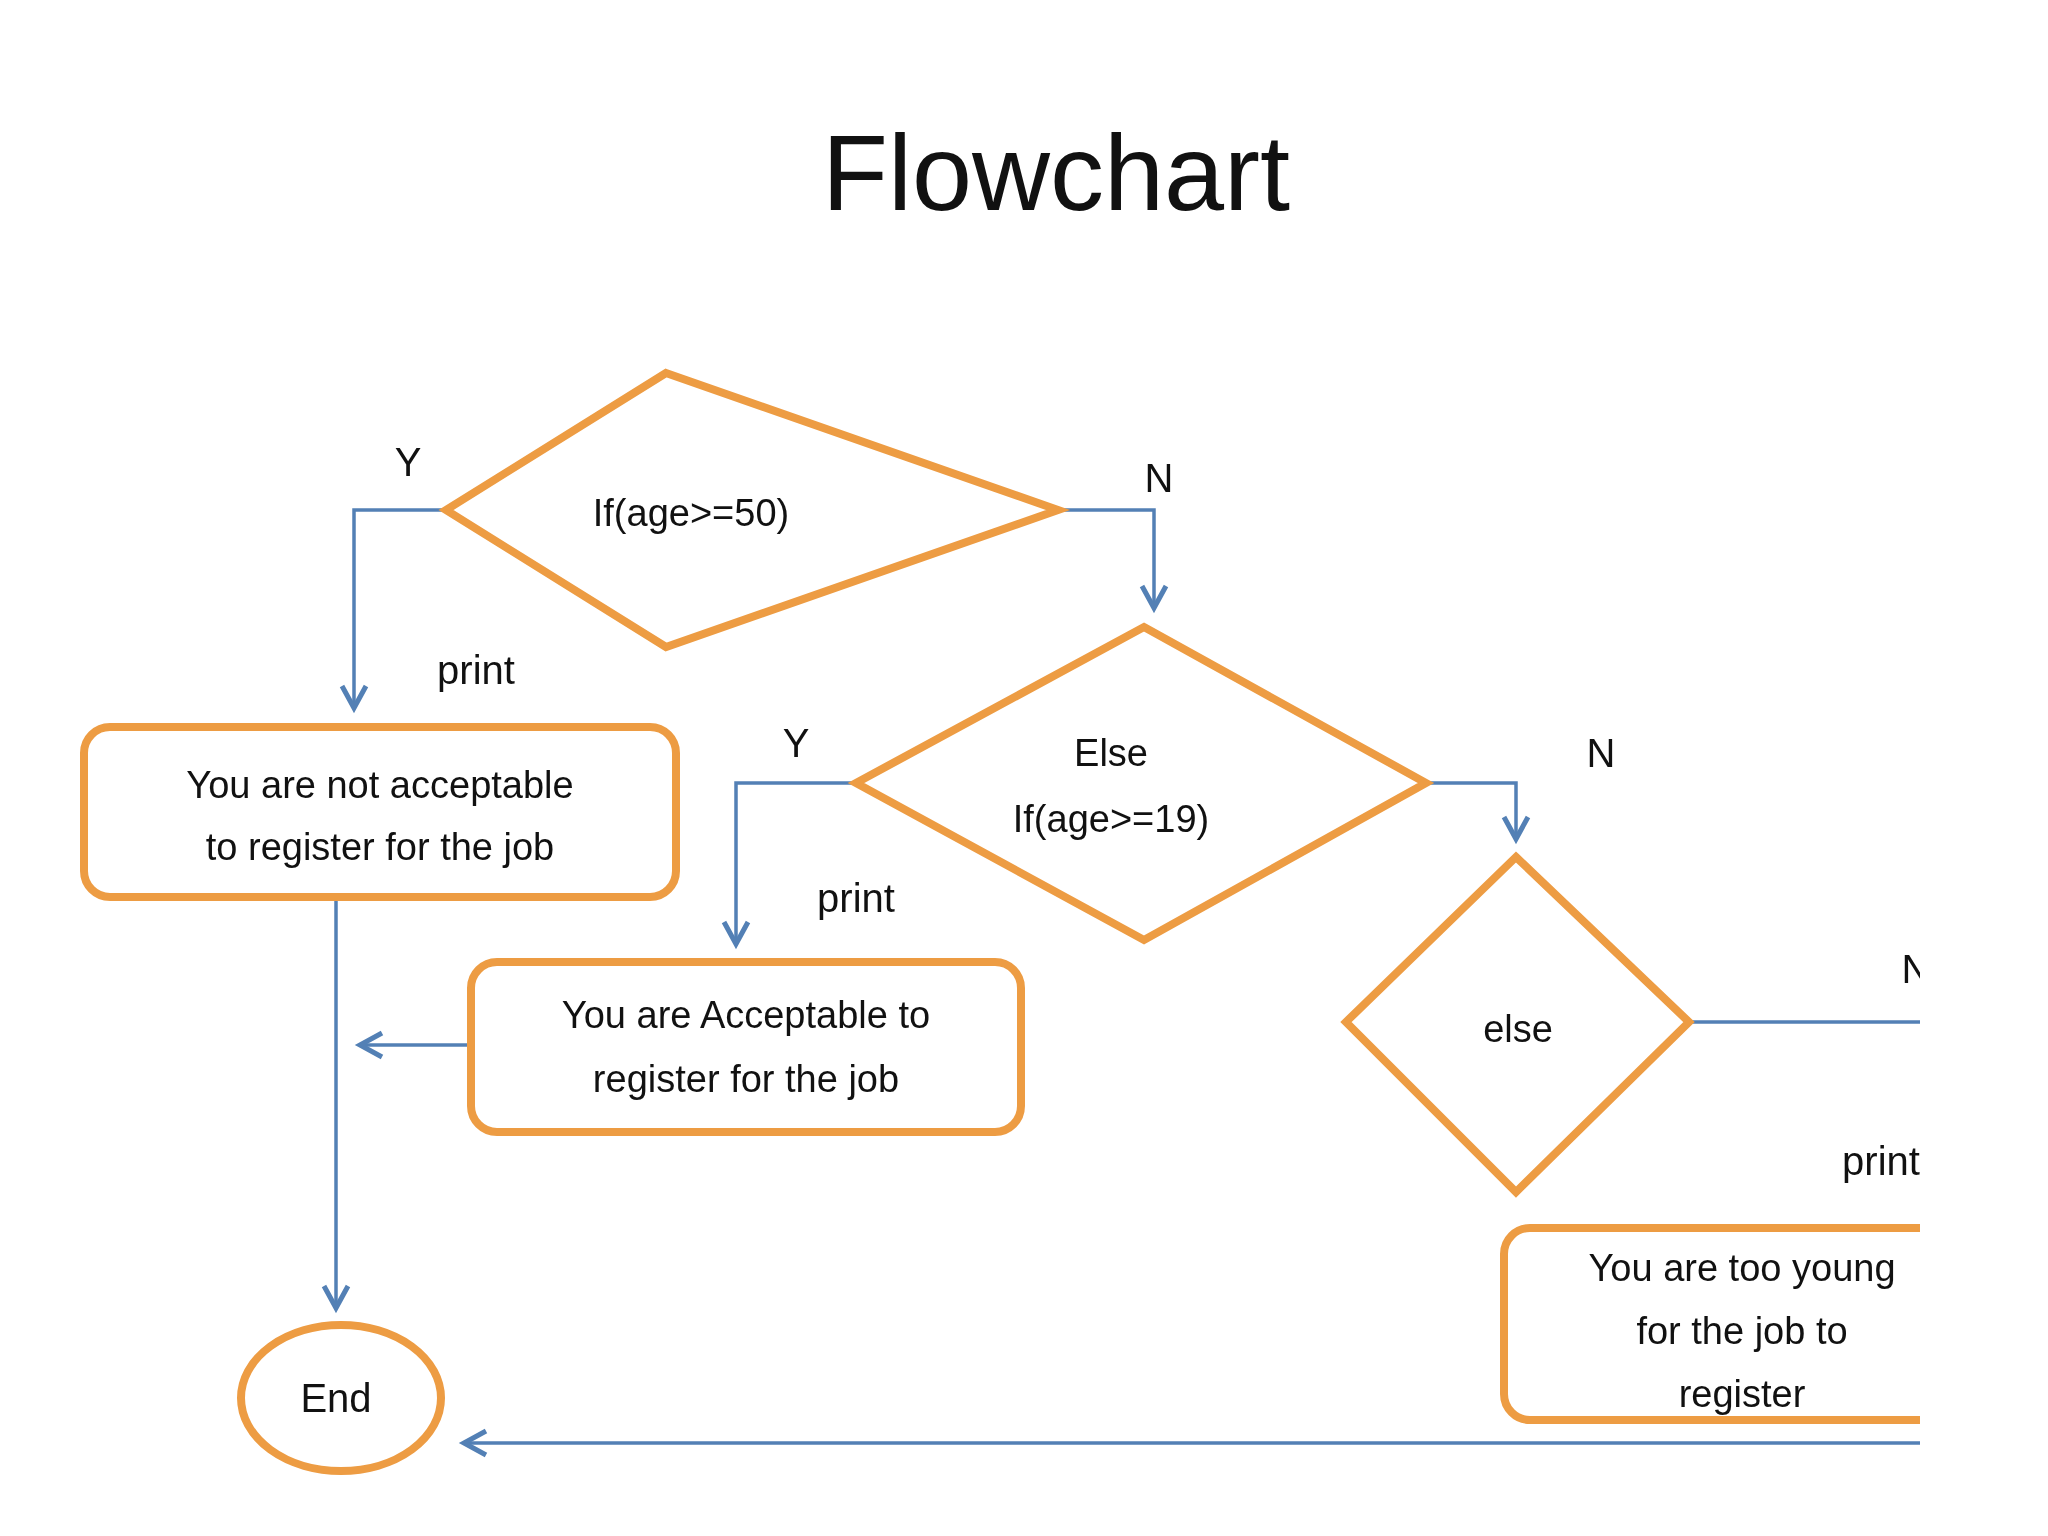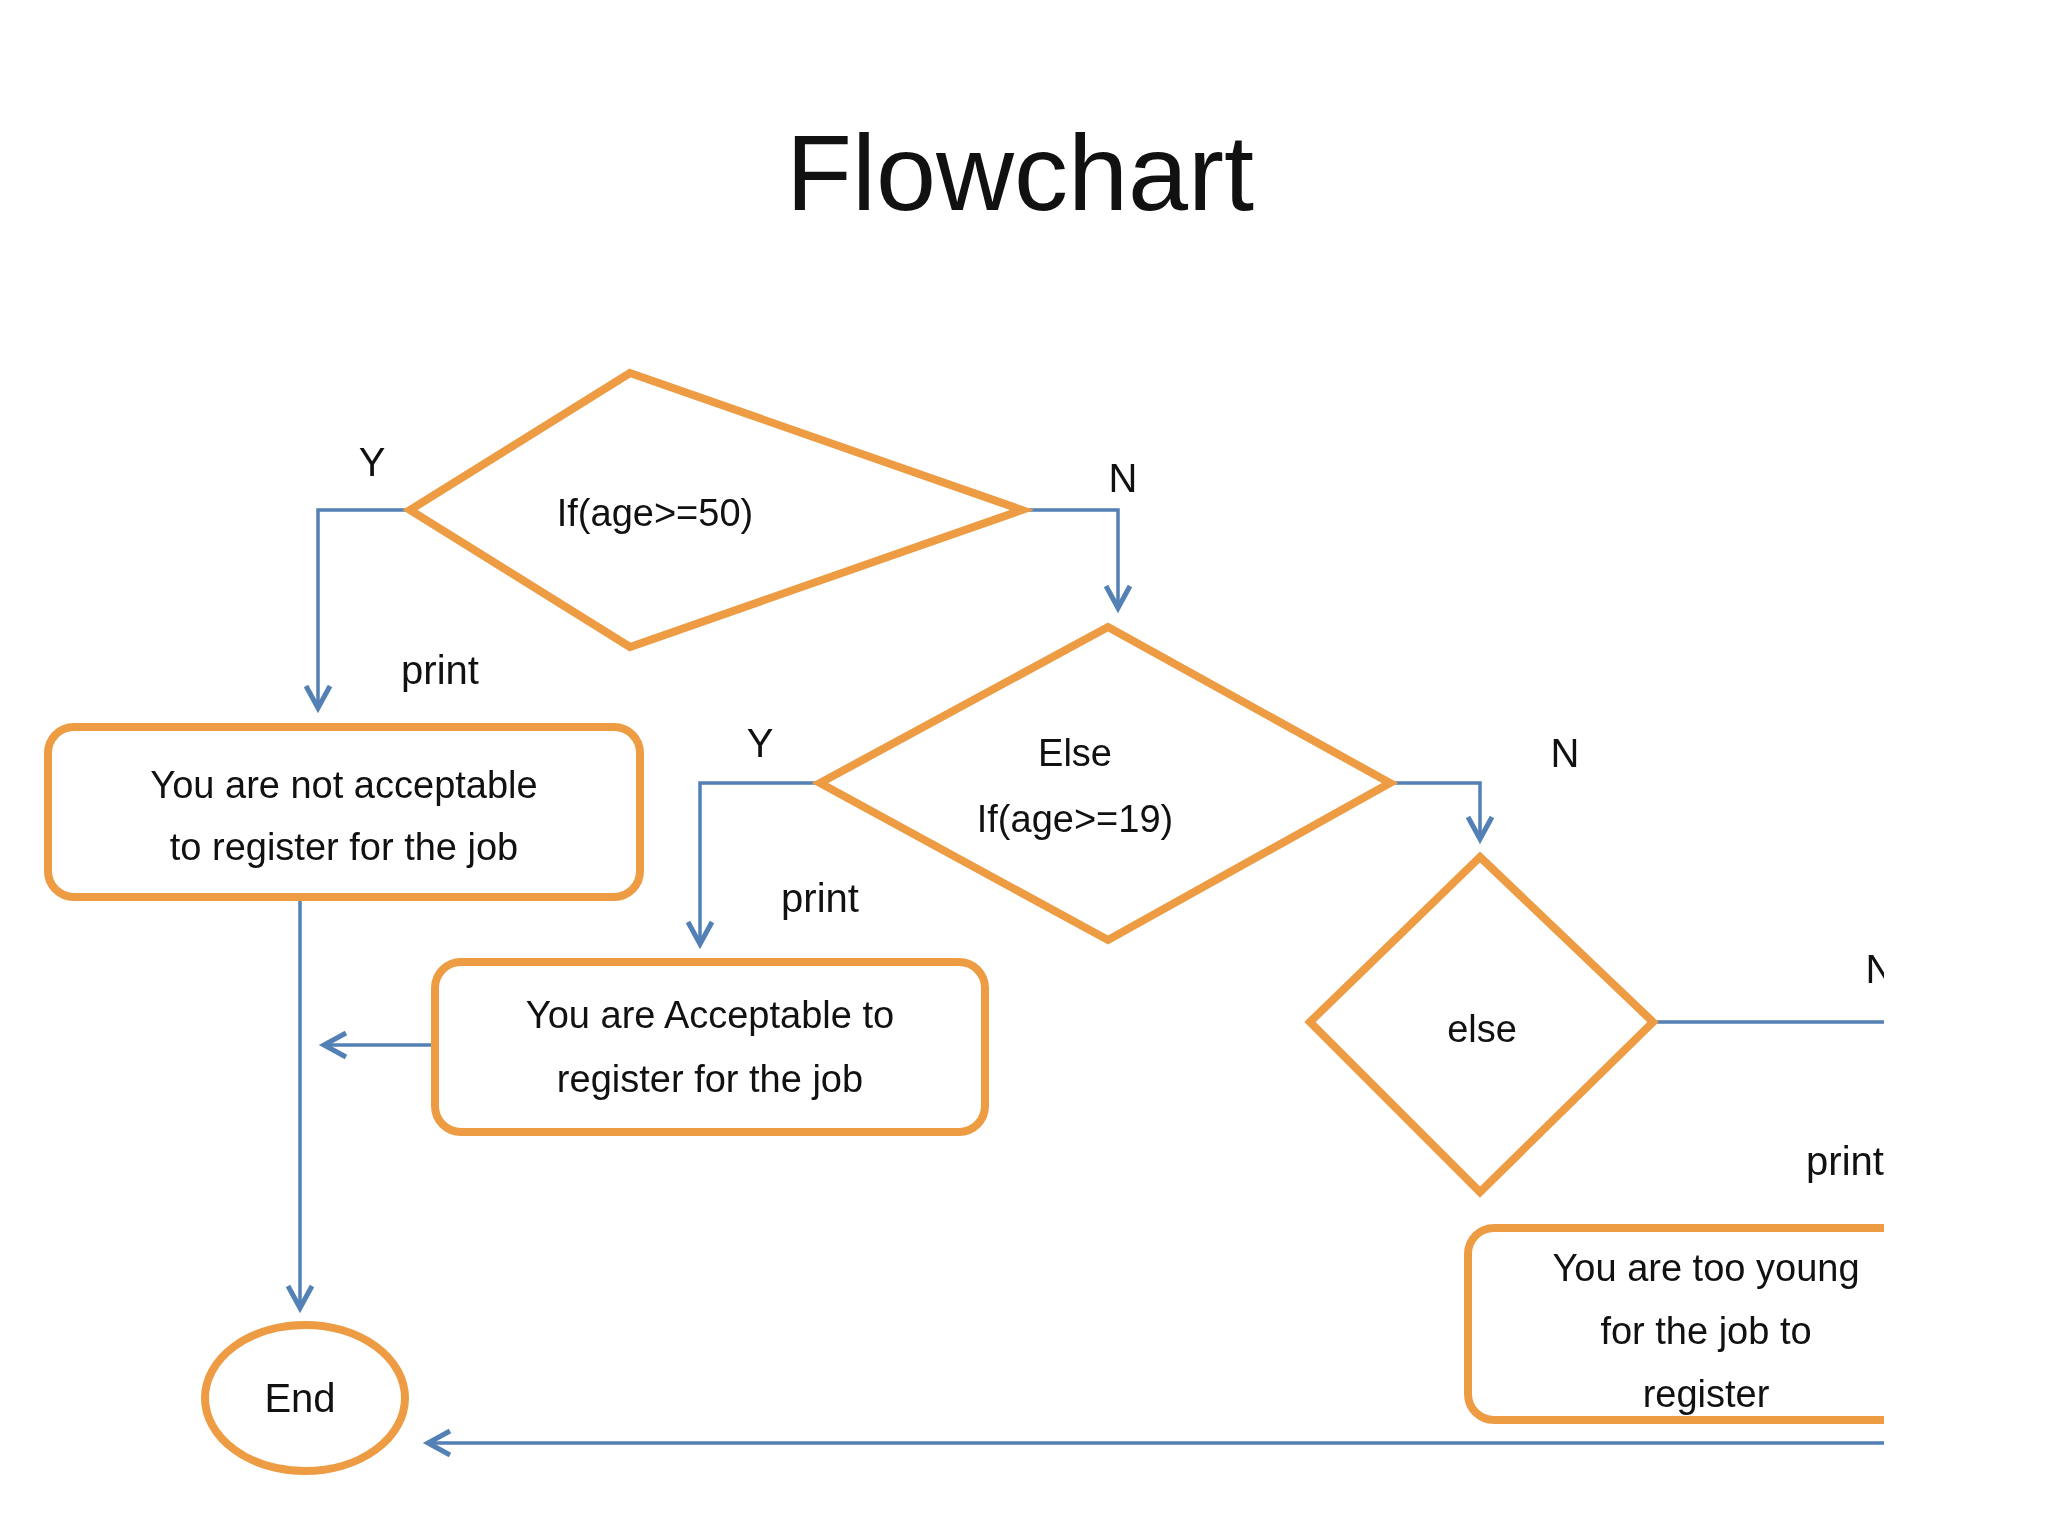--- a/index.html
+++ b/index.html
@@ -2,21 +2,21 @@
 <html style="--shape-stroke: #ED9C43; --connector: #5380B5; --text: #111111;"><head>
 <meta charset="utf-8">
 <style>
   :root{
     --shape-stroke:#ED9C43;
     --connector:#5380B5;
     --text:#111111;
     --bg:#FFFFFF;
   }
   html,body{margin:0;padding:0;background:var(--bg);}
-  .stage{width:1884px;height:1536px;position:relative;background:var(--bg);overflow:hidden;}
+  .stage{width:1884px;height:1536px;position:relative;background:var(--bg);overflow:hidden;margin-left:36px;}
   svg{display:block;font-family:"Liberation Sans", sans-serif;}
   .shape{fill:#ffffff;stroke:var(--shape-stroke);stroke-width:8;}
   .conn{fill:none;stroke:var(--connector);stroke-width:3.5;}
   .arrowhead-path{fill:none;stroke:var(--connector);stroke-width:5;}
   text{fill:var(--text);}
   .node-text{font-size:38px;text-anchor:middle;}
   .edge-label{font-size:40px;text-anchor:middle;}
   .title-text{font-size:108px;text-anchor:middle;font-weight:500;}
 </style>
 </head>

